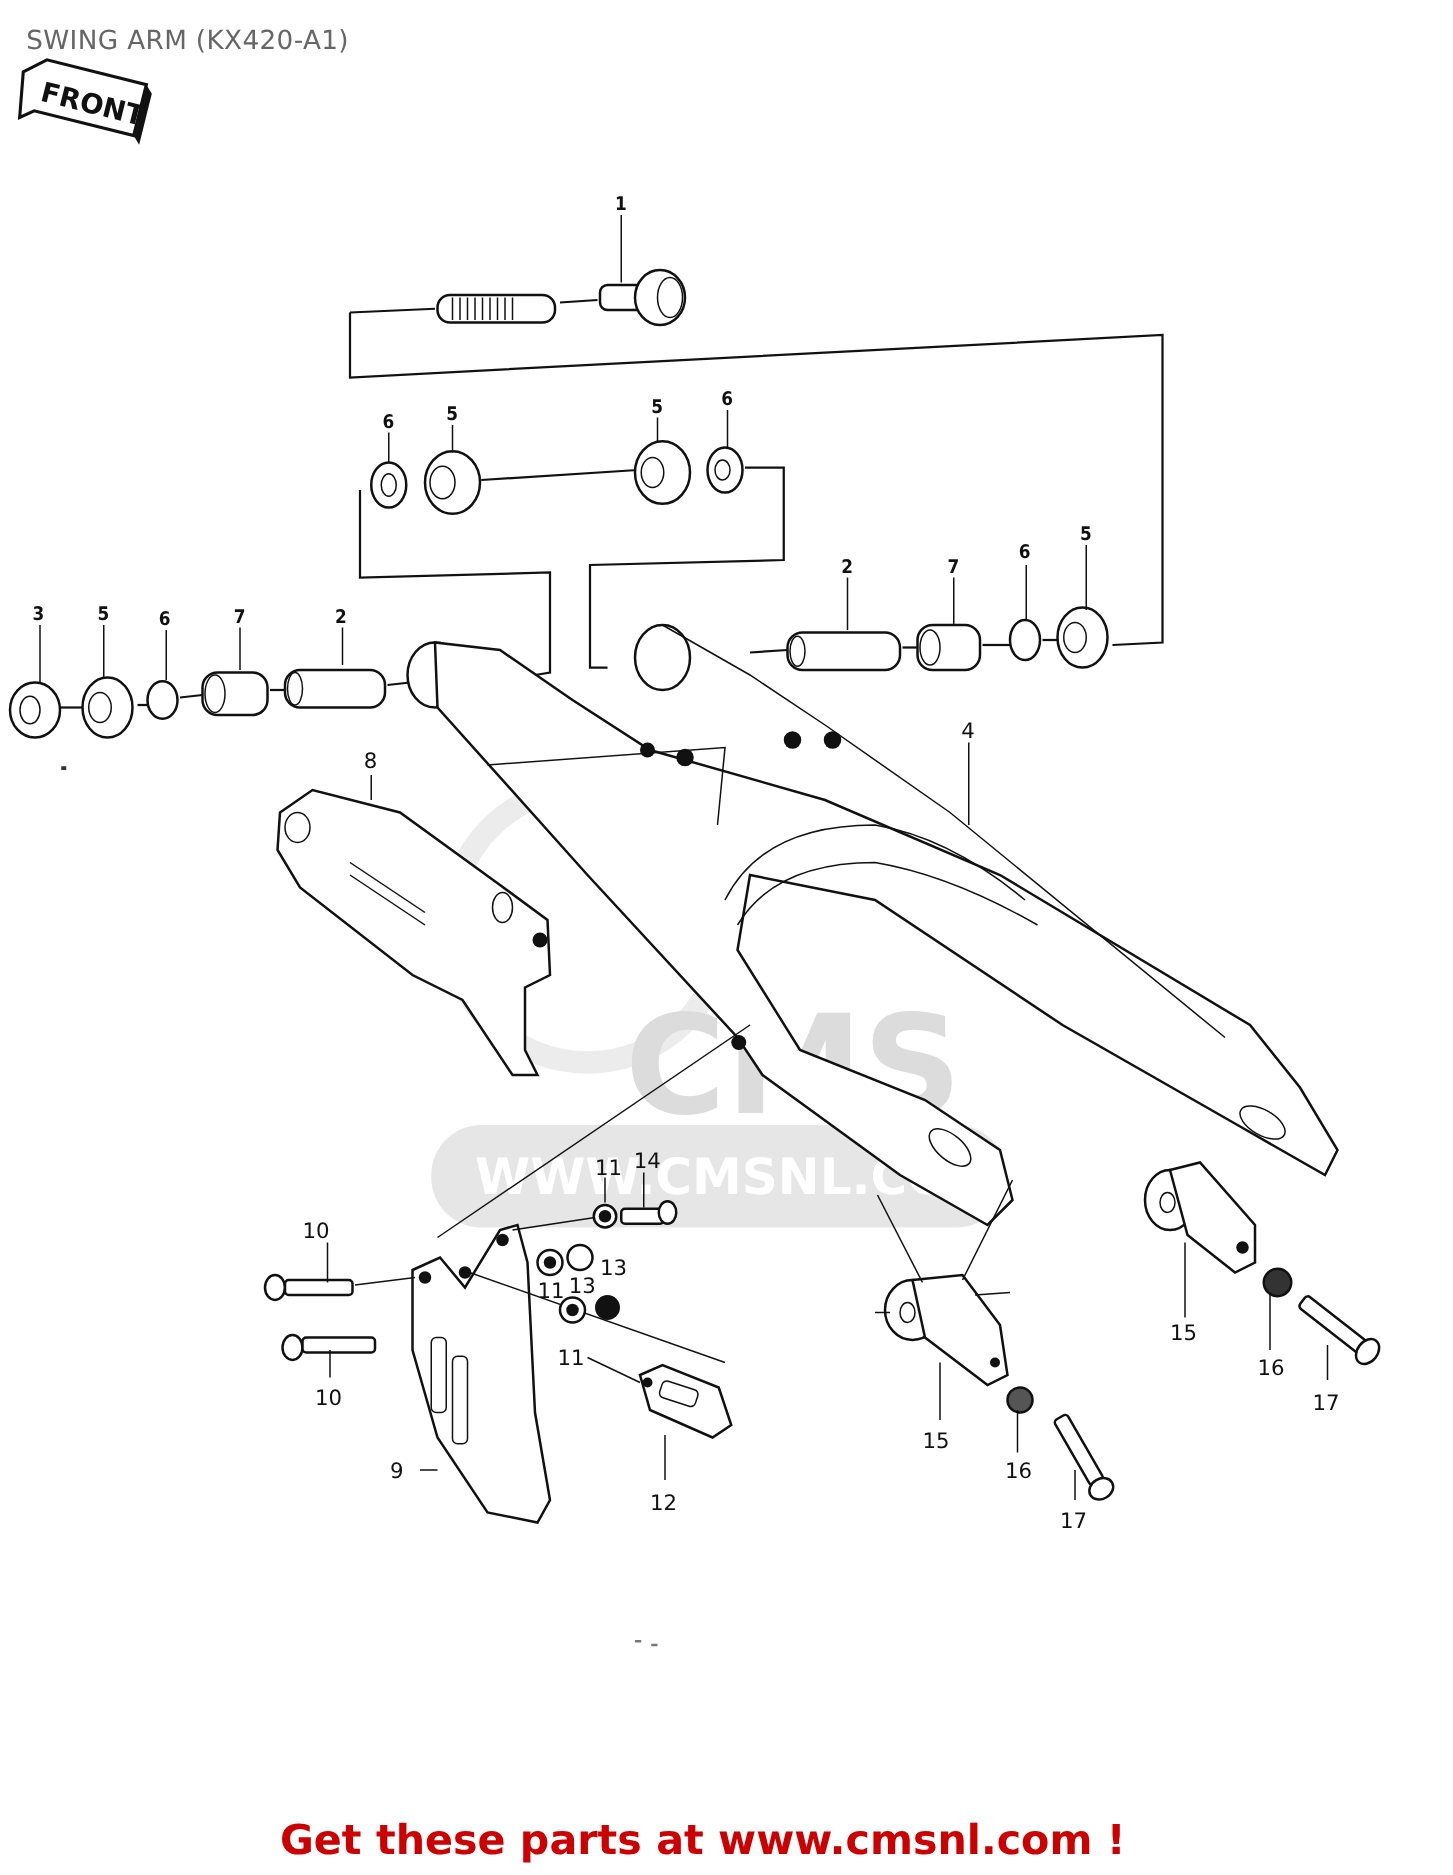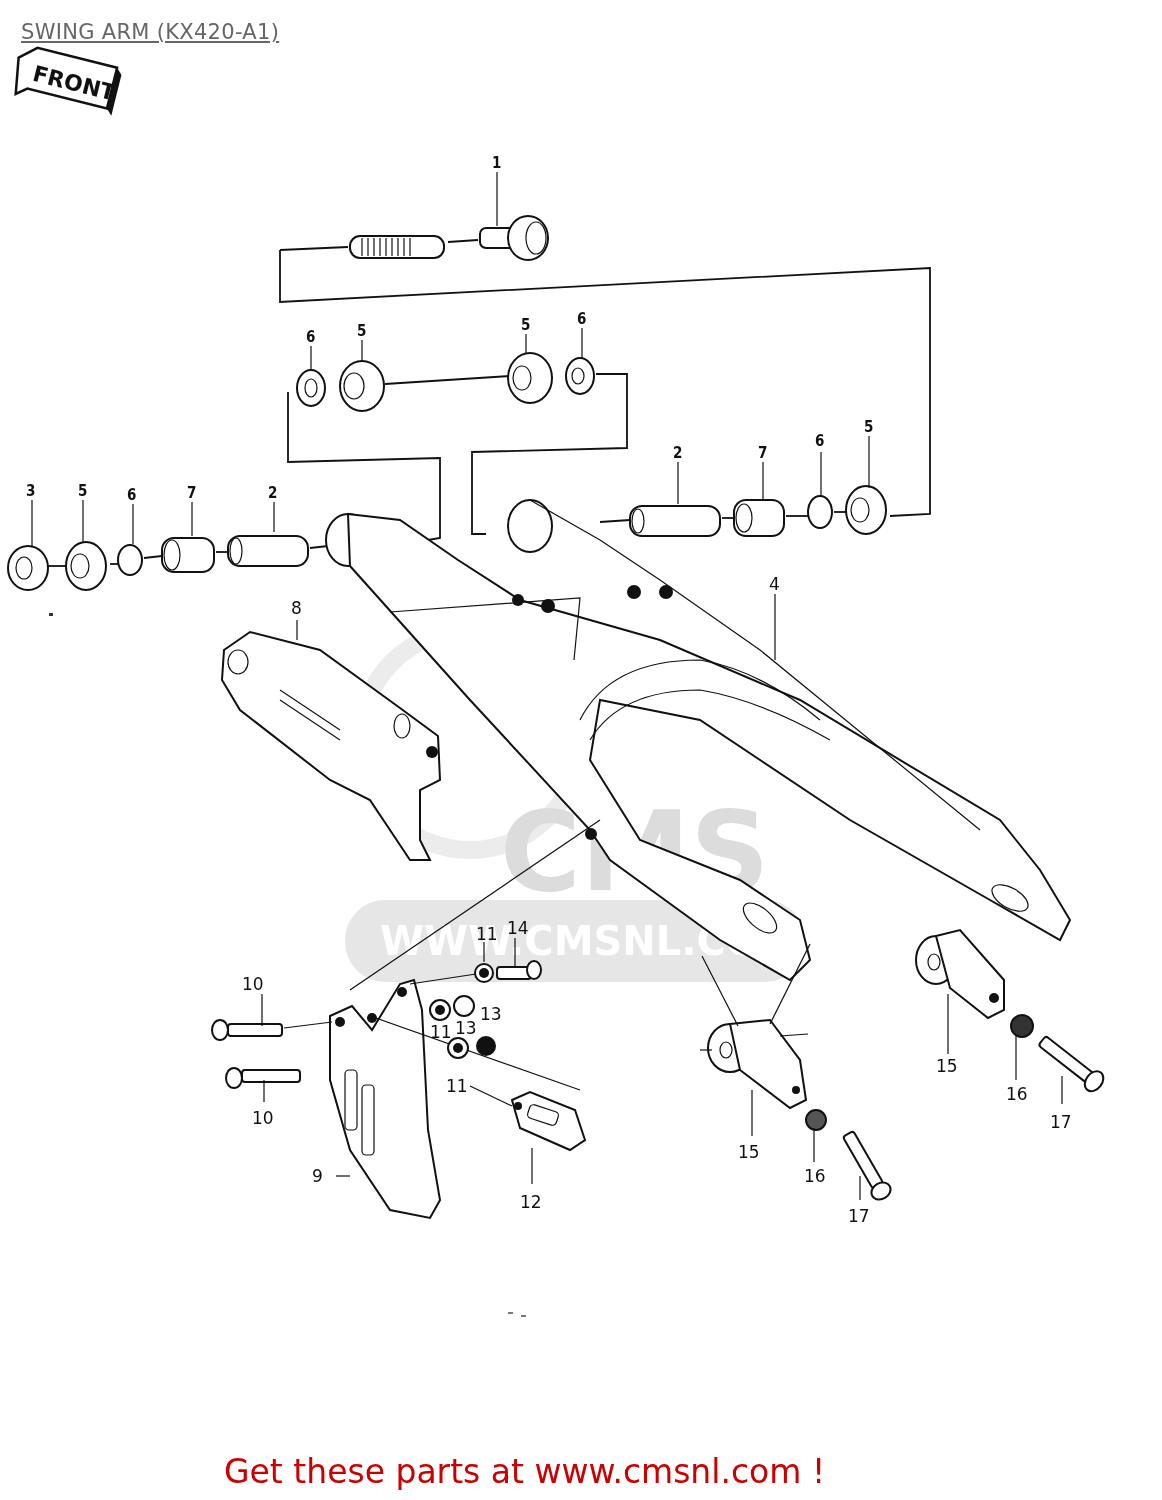--- a/index.html
+++ b/index.html
@@ -1,18 +1,18 @@
 <!DOCTYPE html>
 <html><head>
   <meta charset="utf-8">
   <style>
     html, body { margin: 0; padding: 0; background: #ffffff; }
     body { width: 1162px; height: 1500px; position: relative; overflow: hidden; font-family: "DejaVu Sans", sans-serif; }
-    .title { position: absolute; left: 21px; top: 20px; font-size: 21px; color: #666666; letter-spacing: 0.3px; white-space: nowrap; text-decoration: underline; }
-    .footer { position: absolute; left: 224px; top: 1452px; font-size: 33px; color: #cc0000; white-space: nowrap; }
+    .title { position: absolute; left: 21px; top: 20px; font-size: 21px; color: #666666; letter-spacing: 0.3px; white-space: nowrap; }
+    .footer { position: absolute; left: 224px; top: 1452px; font-size: 33px; color: #cc0000; white-space: nowrap; font-weight: bold; }
     svg.diagram { position: absolute; left: 0; top: 0; }
     .lbl { font-family: "DejaVu Sans", sans-serif; font-size: 17px; fill: #111; }
     .lblb { font-family: "DejaVu Sans Condensed", "DejaVu Sans", sans-serif; font-size: 15px; font-weight: bold; fill: #111; }
     .ln { stroke: #111; stroke-width: 1.8; fill: none; }
     .lnt { stroke: #111; stroke-width: 1.2; fill: none; }
     .part { stroke: #111; stroke-width: 2; fill: #fff; }
     .wm { fill: #c8c8c8; opacity: 0.45; }
     .wmtxt { font-family: "DejaVu Sans", sans-serif; font-weight: bold; font-size: 40px; fill: #ffffff; }
   </style>
 </head>

